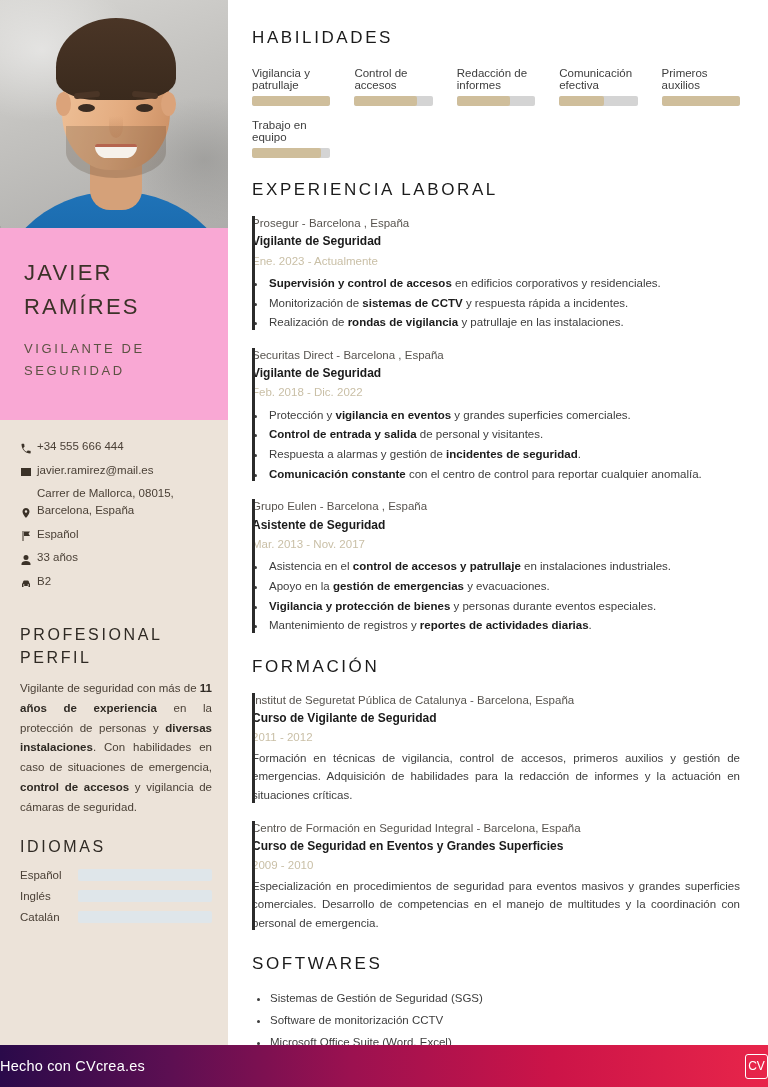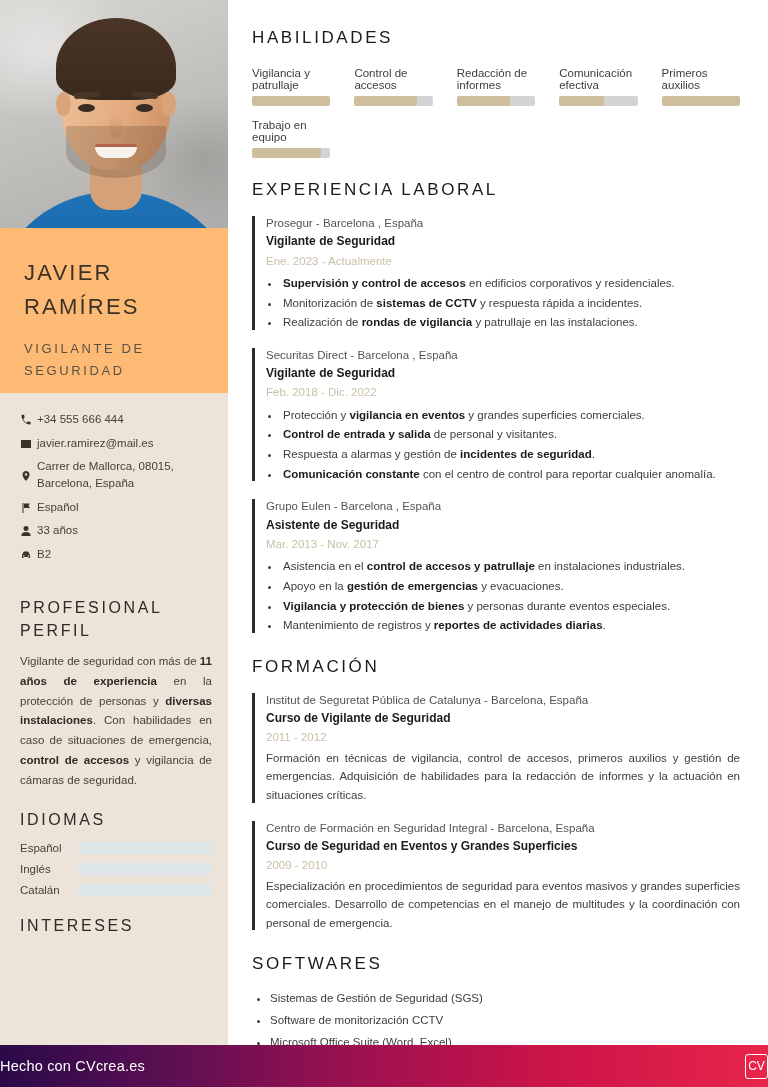--- a/index.html
+++ b/index.html
@@ -107,39 +107,39 @@
     border-top:3px solid #b5654f;
   }
   .beard {
     position:absolute; top:126px; left:50%; margin-left:-50px;
     width:100px; height:52px;
     border-radius:0 0 50% 50%;
     background:rgba(74,53,38,.22);
   }
 
   .name-block {
-    background: #fdba74;
+    background: #f9a8d4;
     padding: 28px 24px 30px 24px;
-    height: 165px;
+    height: 192px;
   }
   .fname {
     font-size: 22px; letter-spacing: 2.2px;
     color: #3b3228; font-weight: 400; line-height: 1.55;
   }
   .role {
     margin-top: 14px;
     font-size: 13px; letter-spacing: 2.6px;
     color: #5c5243; line-height: 1.7;
   }
 
   .contact {
     padding: 18px 18px 8px 20px;
   }
   .crow {
-    display: flex; align-items: center;
+    display: flex; align-items: flex-end;
     margin-bottom: 7px;
     font-size: 11.5px; color: #4a4036; line-height: 1.45;
   }
   .crow .ico {
     width: 17px; flex: 0 0 17px;
     margin-top: 1px;
     color: #3b3228;
     display: flex; align-items: center; justify-content: flex-start;
   }
   .crow .ico svg { width: 12px; height: 12px; fill: #3b3228; }
@@ -196,21 +196,20 @@
     row-gap: 13px;
     margin-top: 19px;
   }
   .skill-label { font-size: 11.5px; color: #3d3d3d; margin-bottom: 5px; }
   .strack { height: 10px; background: #d4d4d4; border-radius: 2px; overflow: hidden; }
   .sfill { height: 100%; background: #cfbe9b; border-radius: 2px; }
 
   
   .entry {
     position: relative;
-    padding-left: 14px;
     margin-top: 14px;
   }
   .entry::before {
     content: "";
     position: absolute;
     left: 0; top: 2px; bottom: 2px;
     width: 2.5px; background: #2b2b2b;
   }
   .org { font-size: 11.5px; color: #57534e; line-height: 1.6; }
   .pos { font-size: 12px; color: #1b1b1b; font-weight: 700; line-height: 1.6; }
@@ -362,21 +361,20 @@
         </span>
       </div>
       <div class="lrow">
         <span class="lname">Catalán</span>
         <span class="ltrack">
           <span class="lfill" style="width: 100%;"></span>
         </span>
       </div>
     </div>
 
-    <div class="side-h">INTERESES</div>
 
   </aside>
 
   <main id="main">
 
     <h2 class="sec-h">HABILIDADES</h2>
     <div class="skills-grid">
       <div>
         <div class="skill-label">Vigilancia y patrullaje</div>
         <div class="strack">

